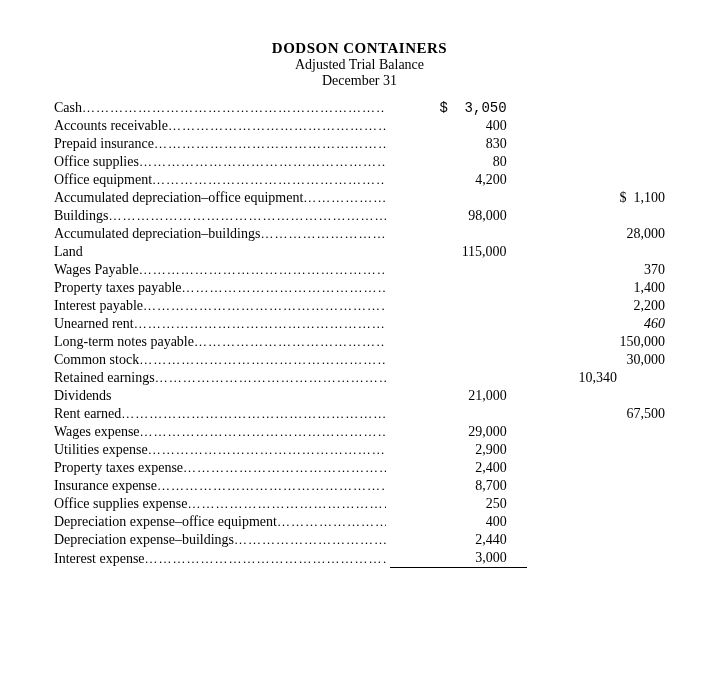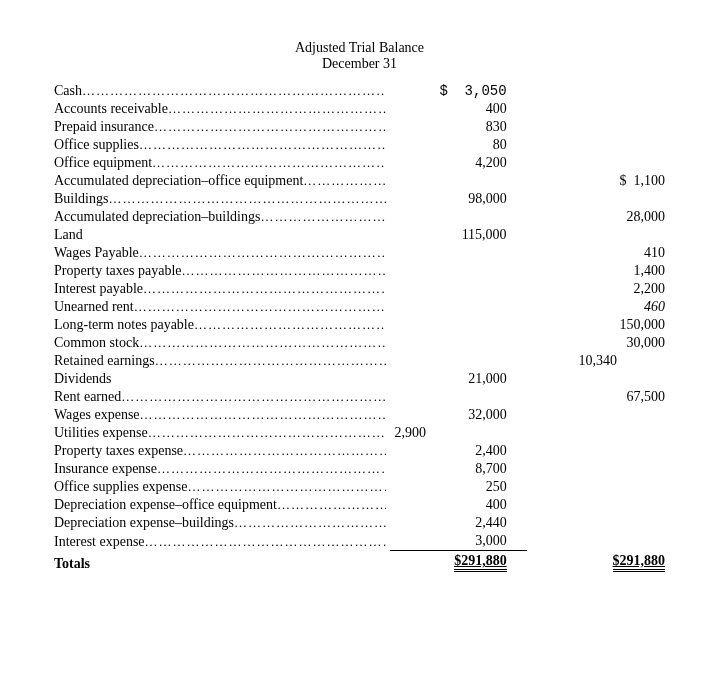--- a/index.html
+++ b/index.html
@@ -54,20 +54,21 @@
       padding: 1px 4px;
       white-space: nowrap;
       vertical-align: bottom;
     }
   </style>
 </head>
 <body>
 
 <div class="page">
   <div class="header">
+    <div class="header-company">DODSON CONTAINERS</div>
     <div class="header-title">Adjusted Trial Balance</div>
     <div class="header-date">December 31</div>
   </div>
 
   <table class="trial-balance-table">
     <tbody id="table-body">
     <tr>
           <td style="width: 55%; max-width: 0px; overflow: hidden; white-space: nowrap;">
             <span style="white-space:nowrap; overflow:hidden; display:block; text-overflow:clip;">Cash<span style="letter-spacing:1px; font-size:13px;">…………………………………………………………………………………………</span></span>
           </td>
@@ -126,21 +127,21 @@
         <tr>
           <td style="width: 55%; max-width: 0px; overflow: hidden; white-space: nowrap;"><span>Land</span></td>
           <td style="text-align: right; padding-right: 20px; width: 22%;"><span>115,000</span></td>
           <td style="text-align: right; width: 23%;"></td>
         </tr>
         <tr>
           <td style="width: 55%; max-width: 0px; overflow: hidden; white-space: nowrap;">
             <span style="white-space:nowrap; overflow:hidden; display:block; text-overflow:clip;">Wages Payable<span style="letter-spacing:1px; font-size:13px;">…………………………………………………………………………………………</span></span>
           </td>
           <td style="text-align: right; padding-right: 20px; width: 22%;"></td>
-          <td style="text-align: right; width: 23%;"><span>410</span></td>
+          <td style="text-align: right; width: 23%;"><span>370</span></td>
         </tr>
         <tr>
           <td style="width: 55%; max-width: 0px; overflow: hidden; white-space: nowrap;">
             <span style="white-space:nowrap; overflow:hidden; display:block; text-overflow:clip;">Property taxes payable<span style="letter-spacing:1px; font-size:13px;">…………………………………………………………………………………………</span></span>
           </td>
           <td style="text-align: right; padding-right: 20px; width: 22%;"></td>
           <td style="text-align: right; width: 23%;"><span>1,400</span></td>
         </tr>
         <tr>
           <td style="width: 55%; max-width: 0px; overflow: hidden; white-space: nowrap;">
@@ -186,28 +187,28 @@
           <td style="width: 55%; max-width: 0px; overflow: hidden; white-space: nowrap;">
             <span style="white-space:nowrap; overflow:hidden; display:block; text-overflow:clip;">Rent earned<span style="letter-spacing:1px; font-size:13px;">…………………………………………………………………………………………</span></span>
           </td>
           <td style="text-align: right; padding-right: 20px; width: 22%;"></td>
           <td style="text-align: right; width: 23%;"><span>67,500</span></td>
         </tr>
         <tr>
           <td style="width: 55%; max-width: 0px; overflow: hidden; white-space: nowrap;">
             <span style="white-space:nowrap; overflow:hidden; display:block; text-overflow:clip;">Wages expense<span style="letter-spacing:1px; font-size:13px;">…………………………………………………………………………………………</span></span>
           </td>
-          <td style="text-align: right; padding-right: 20px; width: 22%;"><span>32,000</span></td>
+          <td style="text-align: right; padding-right: 20px; width: 22%;"><span>29,000</span></td>
           <td style="text-align: right; width: 23%;"></td>
         </tr>
         <tr>
           <td style="width: 55%; max-width: 0px; overflow: hidden; white-space: nowrap;">
             <span style="white-space:nowrap; overflow:hidden; display:block; text-overflow:clip;">Utilities expense<span style="letter-spacing:1px; font-size:13px;">…………………………………………………………………………………………</span></span>
           </td>
-          <td style="text-align: left; padding-right: 20px; width: 22%;"><span>2,900</span></td>
+          <td style="text-align: right; padding-right: 20px; width: 22%;"><span>2,900</span></td>
           <td style="text-align: right; width: 23%;"></td>
         </tr>
         <tr>
           <td style="width: 55%; max-width: 0px; overflow: hidden; white-space: nowrap;">
             <span style="white-space:nowrap; overflow:hidden; display:block; text-overflow:clip;">Property taxes expense<span style="letter-spacing:1px; font-size:13px;">…………………………………………………………………………………………</span></span>
           </td>
           <td style="text-align: right; padding-right: 20px; width: 22%;"><span>2,400</span></td>
           <td style="text-align: right; width: 23%;"></td>
         </tr>
         <tr>
@@ -237,21 +238,16 @@
           </td>
           <td style="text-align: right; padding-right: 20px; width: 22%;"><span>2,440</span></td>
           <td style="text-align: right; width: 23%;"></td>
         </tr>
         <tr>
           <td style="width: 55%; max-width: 0px; overflow: hidden; white-space: nowrap;">
             <span style="white-space:nowrap; overflow:hidden; display:block; text-overflow:clip;">Interest expense<span style="letter-spacing:1px; font-size:13px;">…………………………………………………………………………………………</span></span>
           </td>
           <td style="text-align: right; padding-right: 20px; width: 22%; border-bottom: 1px solid rgb(0, 0, 0);"><span>3,000</span></td>
           <td style="text-align: right; width: 23%;"></td>
-        </tr>
-        <tr style="font-weight: bold;">
-          <td style="padding-top: 2px;">Totals</td>
-          <td style="text-align: right; padding-right: 20px; padding-top: 2px;"><span style="text-decoration: underline; display:inline-block; border-bottom: 3px double #000;">$291,880</span></td>
-          <td style="text-align: right; padding-top: 2px;"><span style="text-decoration: underline; display:inline-block; border-bottom: 3px double #000;">$291,880</span></td>
         </tr>
       </tbody>
   </table>
 </div>
 
 </body></html>

